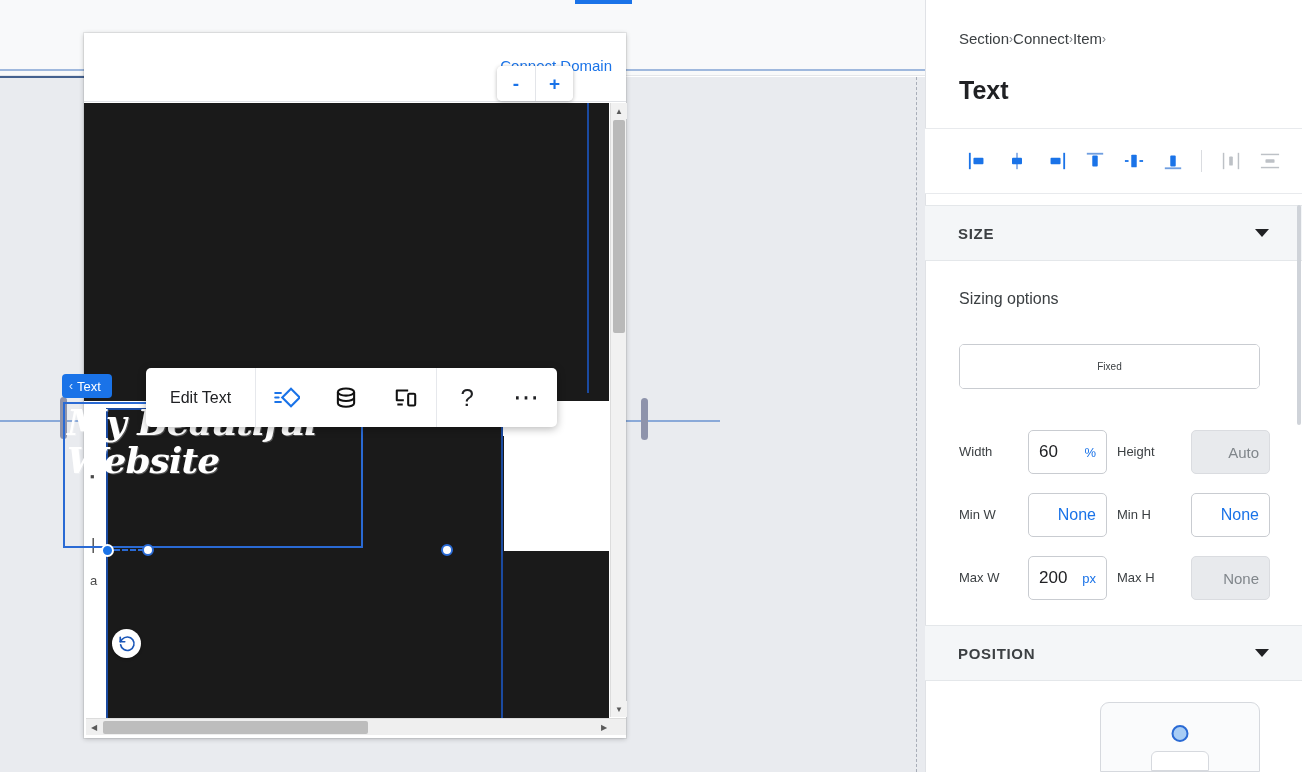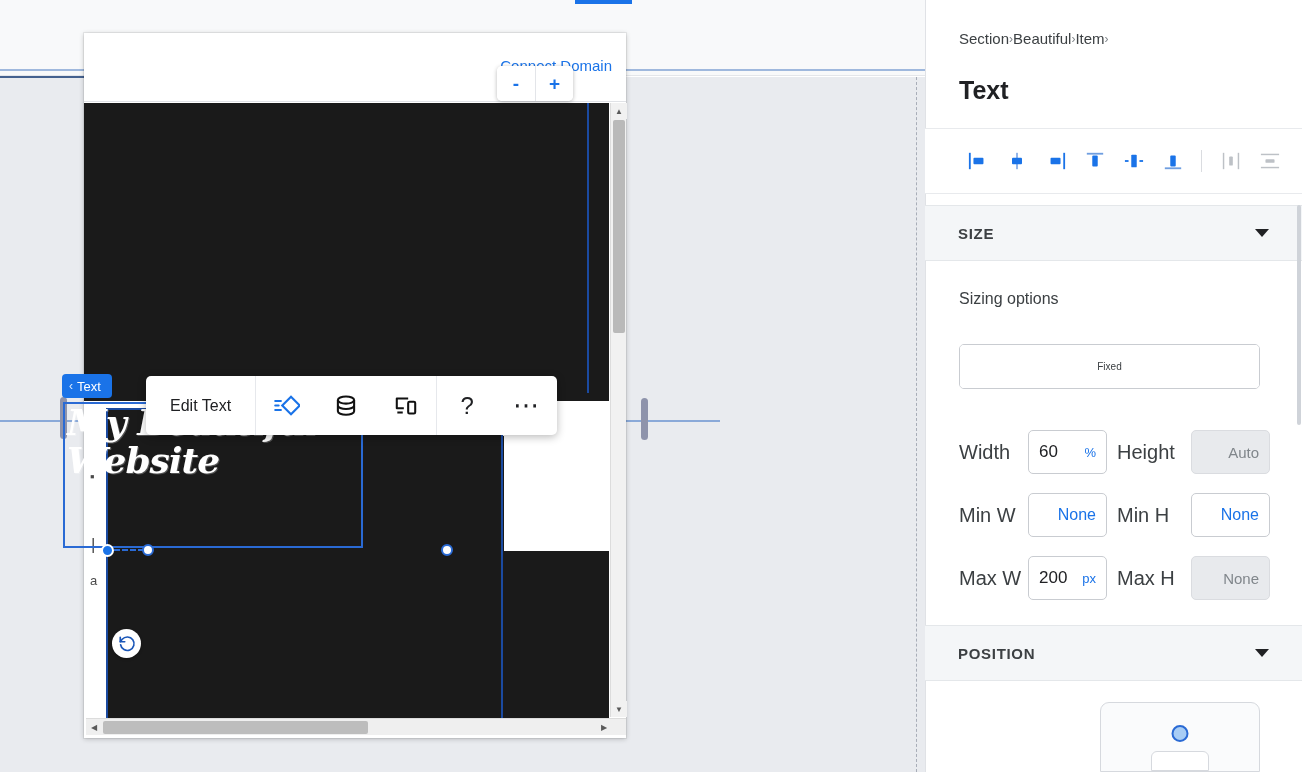--- a/index.html
+++ b/index.html
@@ -165,21 +165,21 @@
     background: #fff; box-shadow: 0 1px 3px rgba(0,0,0,.3);
     display: flex; align-items: center; justify-content: center;
     cursor: pointer;
   }
 
   
   .ctx-toolbar {
     position: absolute; left: 146px; top: 368px;
     height: 59px; background: #ffffff;
     border-radius: 5px; box-shadow: 0 2px 9px rgba(0,0,0,.28);
-    display: flex; align-items: center; margin-top: 8px;
+    display: flex; align-items: center;
   }
   .ctx-label {
     padding: 0 24px; font-size: 16px; color: #202124;
     cursor: pointer; white-space: nowrap;
   }
   .ctx-div { width: 1px; height: 59px; background: #e6e8ec; }
   .ctx-btn {
     width: 60px; height: 59px; display: flex;
     align-items: center; justify-content: center; cursor: pointer;
   }
@@ -272,21 +272,21 @@
     font-size: 10px; color: #3c4043; cursor: pointer; background: #fff;
   }
   .seg > div.active {
     background: #c5dcf8; color: #1a56b8; border: 1px solid #7aa9e6;
     border-radius: 5px; margin: -1px;
   }
 
   .field-row { position: absolute; left: 959px; height: 44px; }
   #row1 { top: 430px; } #row2 { top: 493px; } #row3 { top: 556px; }
   .fl {
-    position: absolute; font-size: 20px; color: #3c4043;
+    position: absolute; font-size: 13px; color: #3c4043;
     line-height: 44px;
   }
   .fl.l1 { left: 0;   width: 66px; }
   .fl.l2 { left: 158px; width: 70px; }
   .fbox {
     position: absolute; width: 79px; height: 44px;
     border: 1px solid #c9ccd1; border-radius: 5px; background: #fff;
     display: flex; align-items: center; cursor: text;
   }
   .fbox.b1 { left: 69px; }
@@ -426,21 +426,21 @@
       <div class="thumb"></div>
       <div class="arrow rt">▶</div>
     </div>
   </div>
 
   <div class="panel">
 
     <div class="breadcrumb">
       <span class="crumb">Section</span>
       <span class="sep">›</span>
-      <span class="crumb">Beautiful</span>
+      <span class="crumb">Connect</span>
       <span class="sep">›</span>
       <span class="crumb">Item</span>
       <span class="sep">›</span>
     </div>
 
     <div class="panel-title">Text</div>
   </div>
 
   <div class="align-bar">
     <div class="align-btn">

